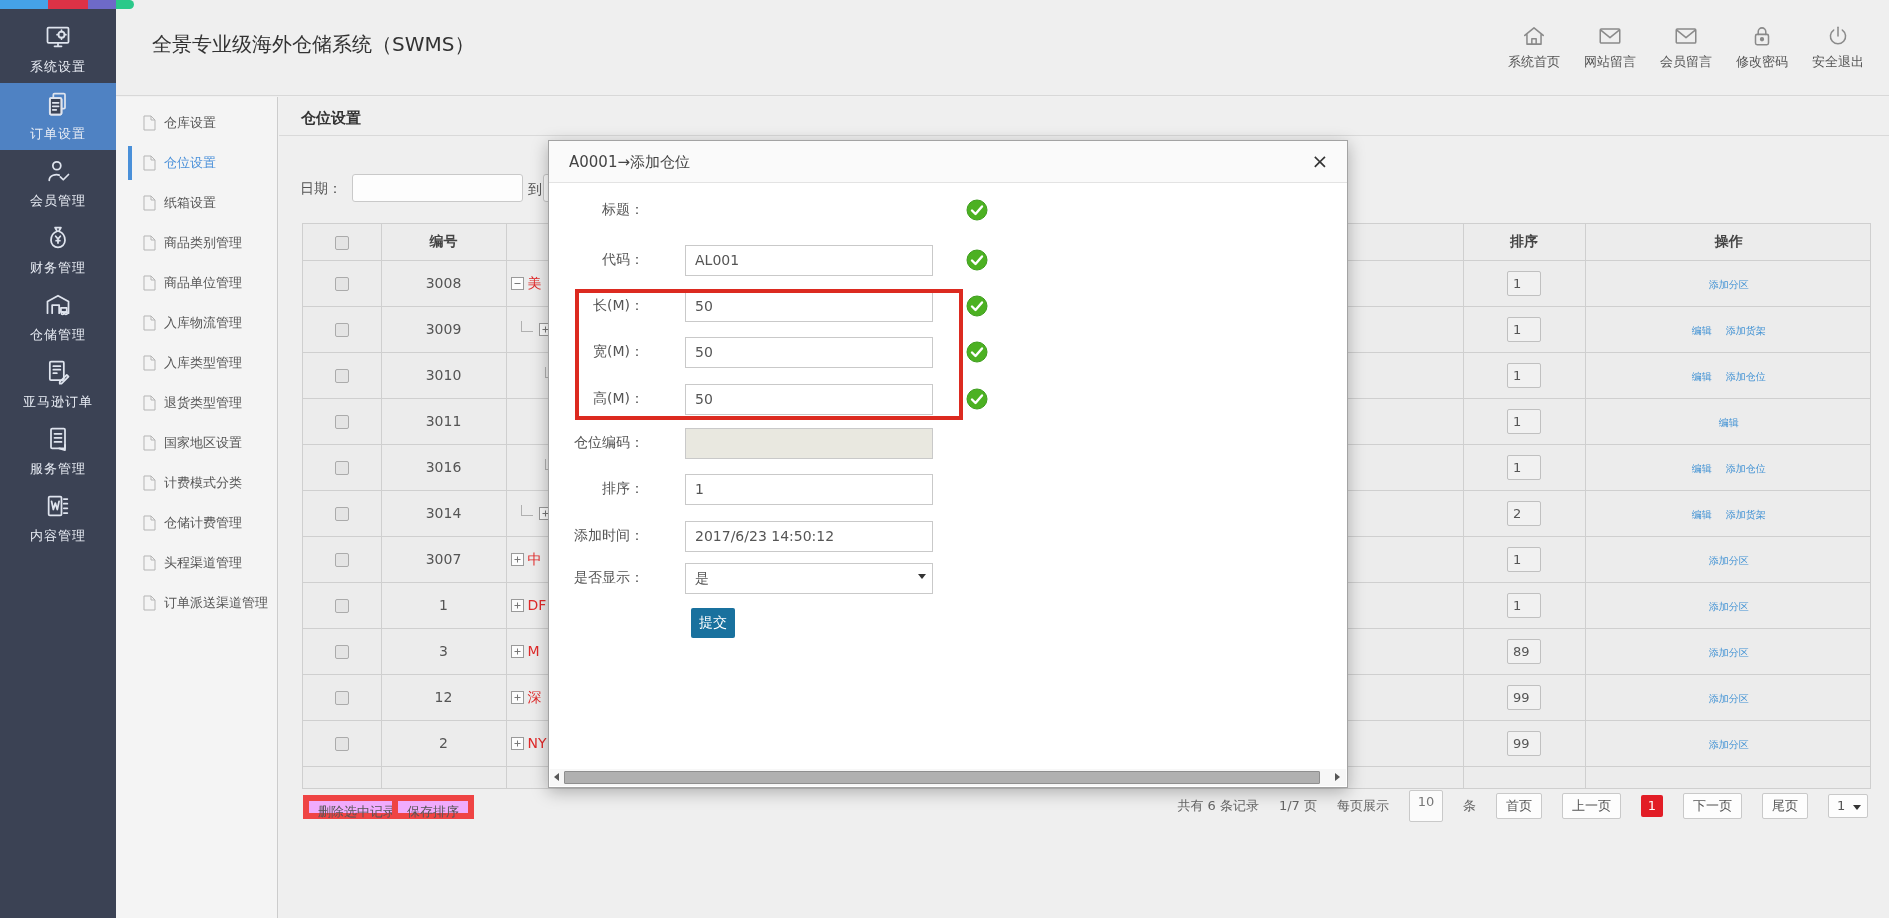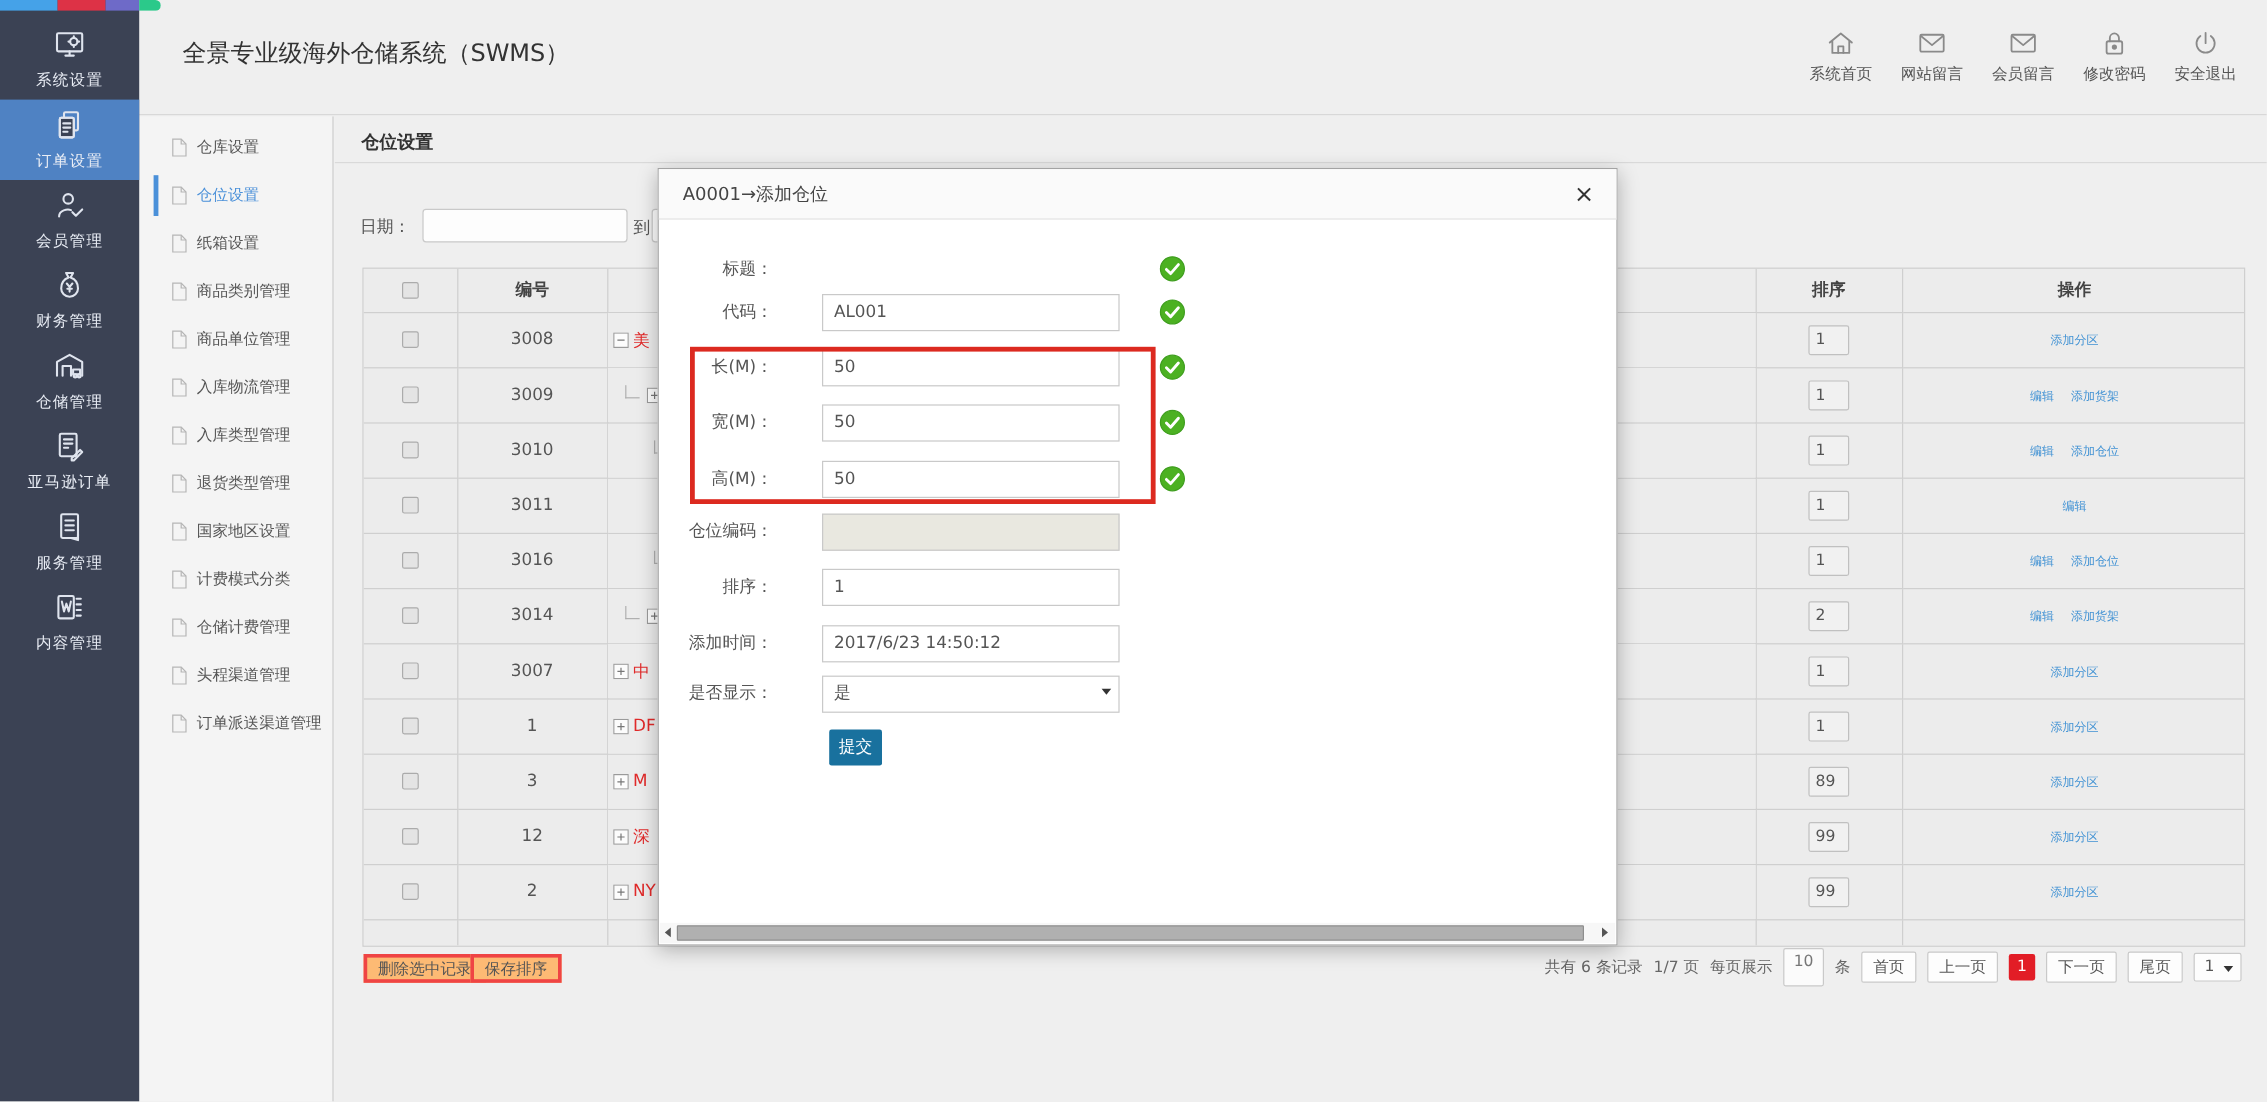--- a/index.html
+++ b/index.html
@@ -71,27 +71,27 @@
   .tree-elbow { position:absolute; width:12px; height:11px;
     border-left:1px solid #b0b0b0; border-bottom:1px solid #b0b0b0; top:14px; }
   .tree-box { position:absolute; top:16px; }
   .row-name { position:absolute; top:14px; font-size:14px; color:#e02a2a; white-space:nowrap; }
   .sort-box { display:inline-block; width:34px; height:25px; line-height:23px;
     background:#f1f1f1; border:1px solid #c0c0c0; border-radius:2px; font-size:13px;
     color:#555; text-align:left; padding-left:5px; }
   .act-link { color:#4192d4; font-size:10px; text-decoration:none; margin:0 7px; cursor:pointer; }
 
   
-  .gray-btn { position:absolute; top:698px; height:24px; background:#fdba74;
-    border:3px solid #ef4444; color:#555; font-size:13px; padding:0 9px;
+  .gray-btn { position:absolute; top:698px; height:24px; background:#f0abfc;
+    border:6px solid #ef4444; color:#555; font-size:13px; padding:0 9px;
     line-height:22px; cursor:pointer; }
   #btn-delete { left:24px; }
   #btn-save { left:113px; }
   #pagination { position:absolute; right:21px; top:696px; height:26px; display:flex;
-    align-items:center; gap:9px; font-size:13px; color:#666; }
+    align-items:center; gap:20px; font-size:13px; color:#666; }
   .pg-btn { background:#fdfdfd; border:1px solid #c9c9c9; border-radius:2px;
     padding:3px 9px; color:#555; cursor:pointer; white-space:nowrap; }
   #pg-current { background:#e21d26; color:#fff; border-radius:2px; width:22px; height:22px;
     line-height:22px; text-align:center; cursor:pointer; }
   #pg-perpage { width:34px; height:32px; line-height:22px; background:#fbfbfb;
     border:1px solid #c9c9c9; border-radius:2px; text-align:center; color:#777; }
   #pg-select { position:relative; width:40px; height:24px; background:#fdfdfd;
     border:1px solid #c9c9c9; border-radius:2px; line-height:22px; padding-left:8px;
     color:#555; cursor:pointer; }
   .caret { position:absolute; right:6px; top:10px; width:0; height:0;
@@ -537,21 +537,21 @@
       <span id="pg-select"><span>1</span><span class="caret"></span></span>
     </div>
   </div>
 
   <div id="modal">
     <div id="modal-header">
       <div id="modal-title">A0001→添加仓位</div>
       <div id="modal-close">×</div>
     </div>
     <div id="modal-fields">
-        <div class="f-row" style="top: 68px;">
+        <div class="f-row" style="top: 54px;">
           <div class="f-label">标题：</div>
           <div class="f-check"><svg width="22" height="22" viewBox="0 0 22 22">
               <circle cx="11" cy="11" r="10" fill="#4cb122" stroke="#3f9e1f"></circle>
               <polyline points="6,11.5 9.5,15 16,7.5" fill="none" stroke="#fff" stroke-width="2.4" stroke-linecap="round" stroke-linejoin="round"></polyline>
             </svg></div>
         </div>
         <div class="f-row" style="top: 104px;">
           <div class="f-label">代码：</div>
           <div class="f-input">AL001</div>
           <div class="f-check"><svg width="22" height="22" viewBox="0 0 22 22">

